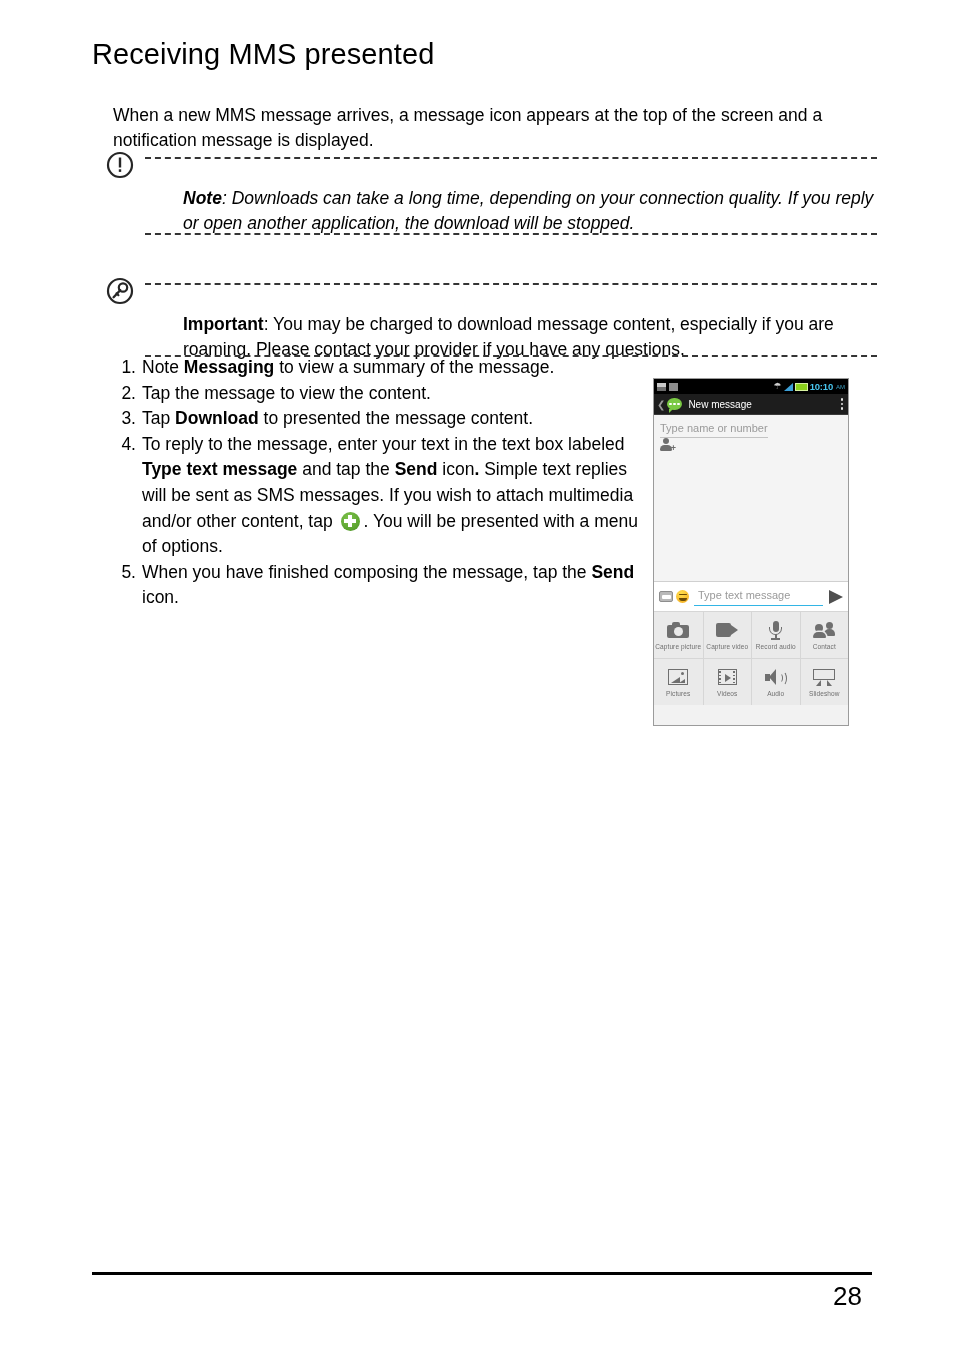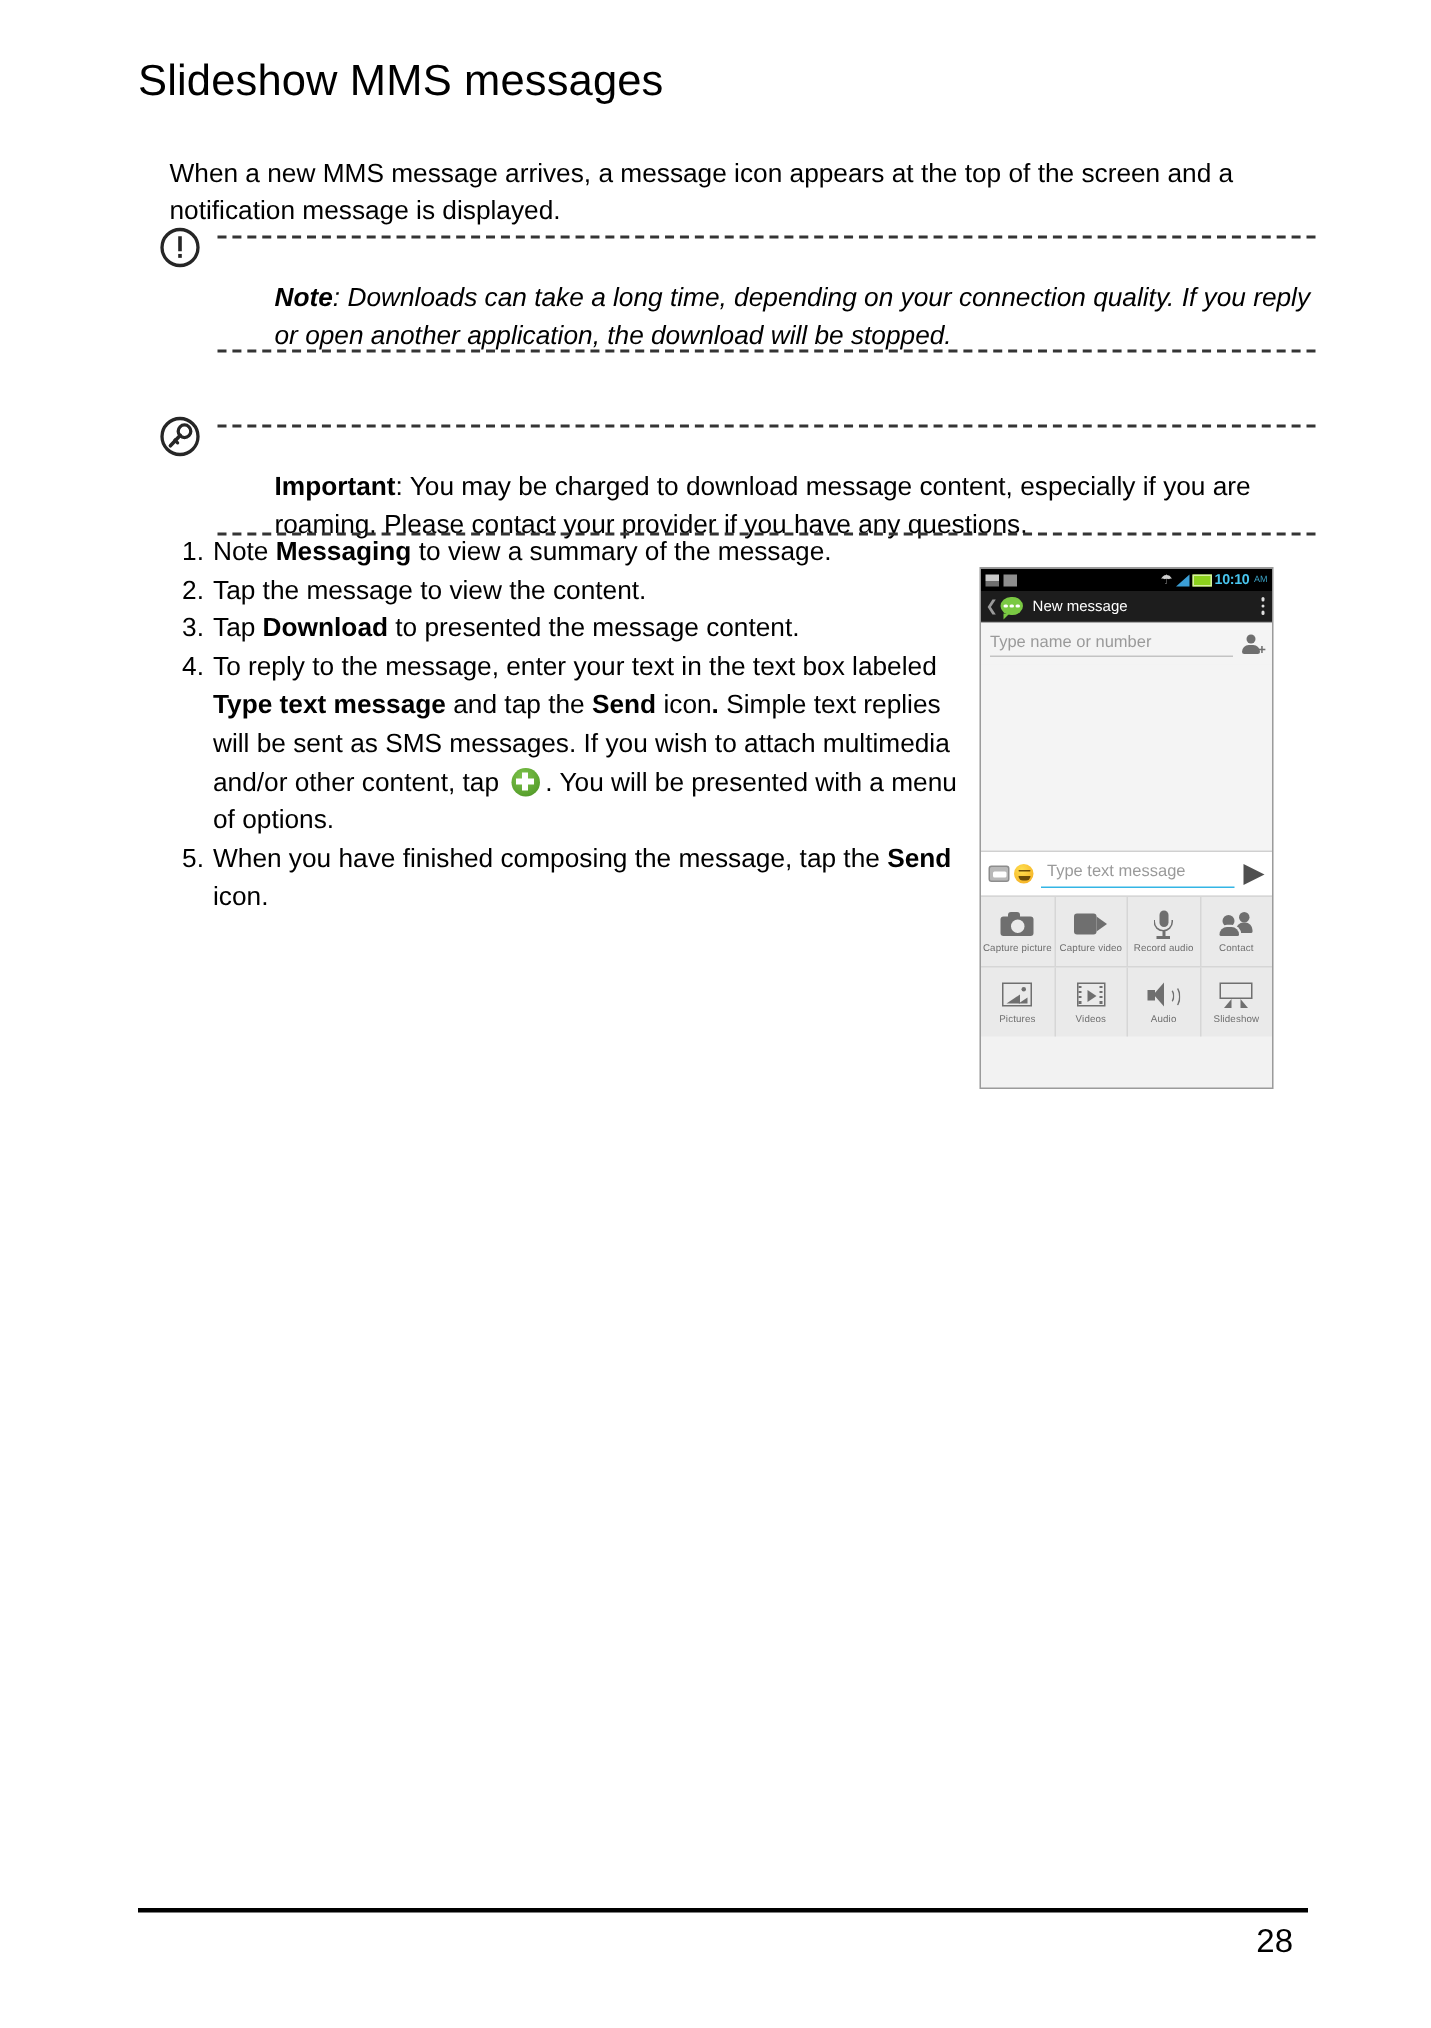--- a/index.html
+++ b/index.html
@@ -209,21 +209,22 @@
     margin-left: auto; display: flex; flex-direction: column; gap: 2px;
   }
   .ph-overflow i {
     width: 2.5px; height: 2.5px; background: #e0e0e0; display: block; border-radius: 50%;
   }
 
   .ph-recipient {
     background: #f4f4f4;
     padding: 7px 6px 5px 6px;
     display: flex;
-    align-items: center;
+    align-items: flex-start;
+    flex-direction: column;
   }
   .ph-recipient .fieldwrap {
     flex: 1; border-bottom: 1px solid #c3c3c3; padding-bottom: 3px; margin-right: 6px;
   }
   .ph-recipient .ph-placeholder {
     color: #9a9a9a; font-size: 11px;
   }
   .ph-addcontact {
     position: relative; width: 14px; height: 14px;
   }
@@ -439,29 +440,29 @@
     width: 780px;
     height: 3px;
     background: #000000;
   }
   #page-number {
     position: absolute;
     left: 0;
     top: 1281px;
     width: 862px;
     text-align: right;
-    font-size: 22px;
+    font-size: 26px;
   }
 </style>
 </head>
 <body>
 
 <div class="page">
 
-  <h1 id="page-title">Slideshow MMS messages</h1>
+  <h1 id="page-title">Receiving MMS presented</h1>
 
   <p id="intro-paragraph">When a new MMS message arrives, a message icon appears at the top of the screen and a notification message is displayed.</p>
 
   <div class="callout" id="callout-note">
     <div class="dashline top"></div>
     <div class="cicon">
       <svg viewBox="0 0 30 30" width="30" height="30" aria-hidden="true">
         <circle cx="15" cy="15" r="12" fill="none" stroke="#262626" stroke-width="2.2"></circle>
         <rect x="13.8" y="7.5" width="2.4" height="10" fill="#262626"></rect>
         <rect x="13.8" y="19.3" width="2.4" height="2.6" fill="#262626"></rect>

